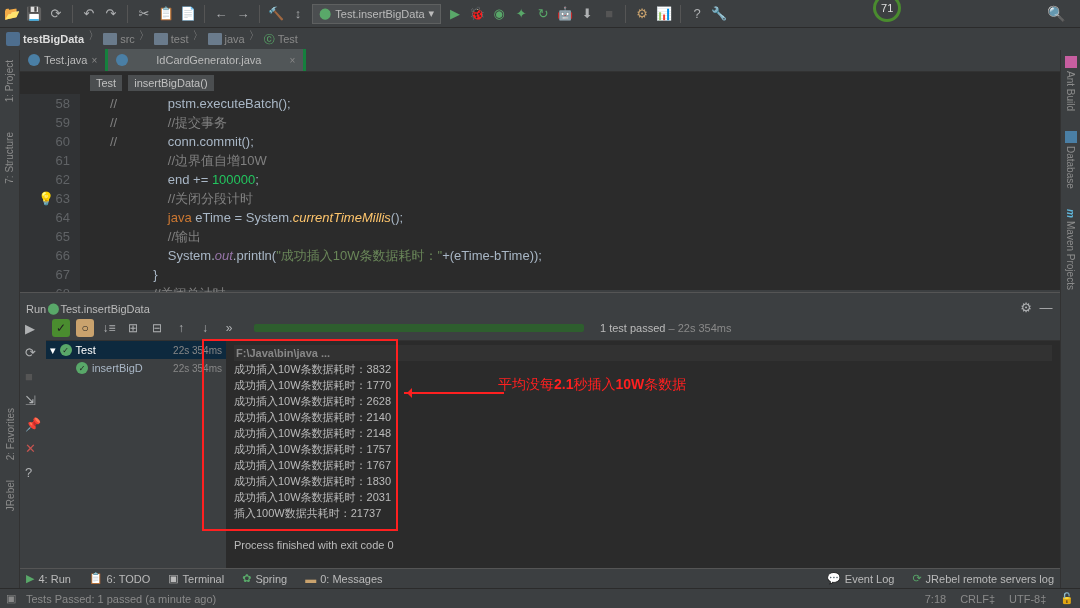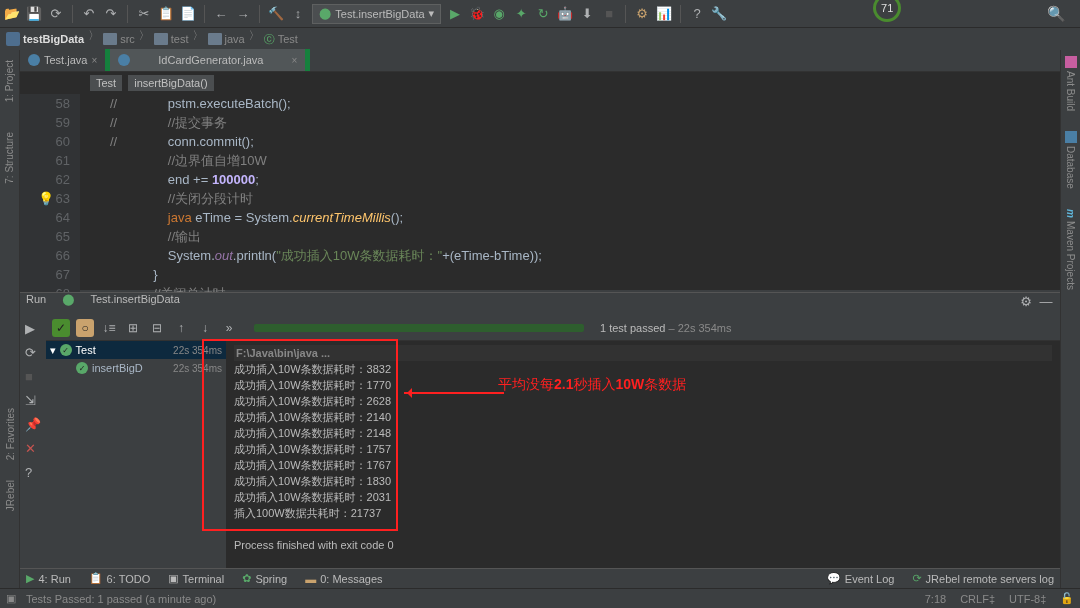--- a/index.html
+++ b/index.html
@@ -22,41 +22,41 @@
 
 .left-gutter { position:absolute; left:0; top:50px; bottom:20px; width:20px; background:#3c3f41; border-right:1px solid #323232; display:flex; flex-direction:column; align-items:center; gap:30px; padding-top:10px; }
 .left-tab { writing-mode:vertical-lr; transform:rotate(180deg); font-size:10px; color:#8c8c8c; cursor:pointer; display:flex; align-items:center; gap:4px; }
 
 .right-gutter { position:absolute; right:0; top:50px; bottom:20px; width:20px; background:#3c3f41; border-left:1px solid #323232; display:flex; flex-direction:column; align-items:center; gap:20px; padding-top:6px; }
 .right-tab { writing-mode:vertical-rl; font-size:10px; color:#8c8c8c; cursor:pointer; display:flex; align-items:center; gap:3px; }
 .rt-ico { width:12px; height:12px; display:inline-block; }
 
 .editor-area { position:absolute; left:20px; right:20px; top:50px; height:240px; background:#2b2b2b; }
 .tabs { height:22px; background:#3c3f41; display:flex; align-items:flex-end; border-bottom:1px solid #323232; }
-.tab { height:22px; padding:0 8px; display:flex; align-items:center; gap:4px; font-size:11px; color:#bbb; background:#3c3f41; border-right:5px solid #15803d; cursor:pointer; }
+.tab { height:22px; padding:0 8px; display:flex; align-items:center; gap:4px; font-size:11px; color:#bbb; background:#3c3f41; border-right:3px solid #15803d; cursor:pointer; }
 .tab.active { background:#515658;gap:28px; }
 .tab-ico { width:12px; height:12px; border-radius:50%; background:#4a7fa5; }
 .tab-close { color:#888; font-size:10px; }
 
 .nav { height:22px; background:#2b2b2b; display:flex; align-items:center; padding-left:70px; gap:6px; }
 .nav-tag { background:#4b4e50; padding:2px 6px; font-size:11px; color:#c0c0c0; }
 
 .code { font-family:"Consolas",monospace; font-size:13px; line-height:19px; display:flex; }
 .gutter { width:60px; background:#313335; text-align:right; padding-right:10px; color:#606366; user-select:none; position:relative; }
 .gutter .bulb { position:absolute; left:18px; color:#d9a63f; }
 .code-body { flex:1; padding-left:30px; white-space:pre; }
 .kw { color:#cc7832; }
 .str { color:#6a8759; }
-.num { color:#c4b5fd;font-weight:bold; }
+.num { color:#22c55e; }
 .cm { color:#808080; }
 .fld { color:#9876aa; font-style:italic; }
 .mth { color:#ffc66d; }
 
 .run-panel { position:absolute; left:20px; right:20px; top:292px; bottom:40px; background:#2b2b2b; border-top:1px solid #555; }
-.run-header { height:22px; background:#3c3f41; display:flex; align-items:flex-start; padding:0 6px; font-size:11px; color:#bbb; gap:16px; }
+.run-header { height:22px; background:#3c3f41; display:flex; align-items:flex-end; padding:0 6px; font-size:11px; color:#bbb; gap:1px; }
 .run-header .rh-right { margin-left:auto; display:flex; gap:4px; }
 
 .run-controls { position:absolute; left:0; top:22px; bottom:0; width:26px; background:#3c3f41; display:flex; flex-direction:column; align-items:center; gap:8px; padding-top:6px; }
 .rc-ico { width:16px; height:16px; color:#afb1b3; font-size:13px; cursor:pointer; }
 
 .fav-gutter { position:absolute; left:0; bottom:50px; height:150px; width:20px; display:flex; flex-direction:column; align-items:center; gap:20px; }
 
 .run-content { position:absolute; left:26px; top:22px; right:0; bottom:0; }
 .run-toolbar { height:26px; background:#3c3f41; display:flex; align-items:center; padding:0 6px; gap:6px; border-bottom:1px solid #323232; }
 .rt-btn { width:18px; height:18px; display:flex; align-items:center; justify-content:center; color:#afb1b3; cursor:pointer; }

